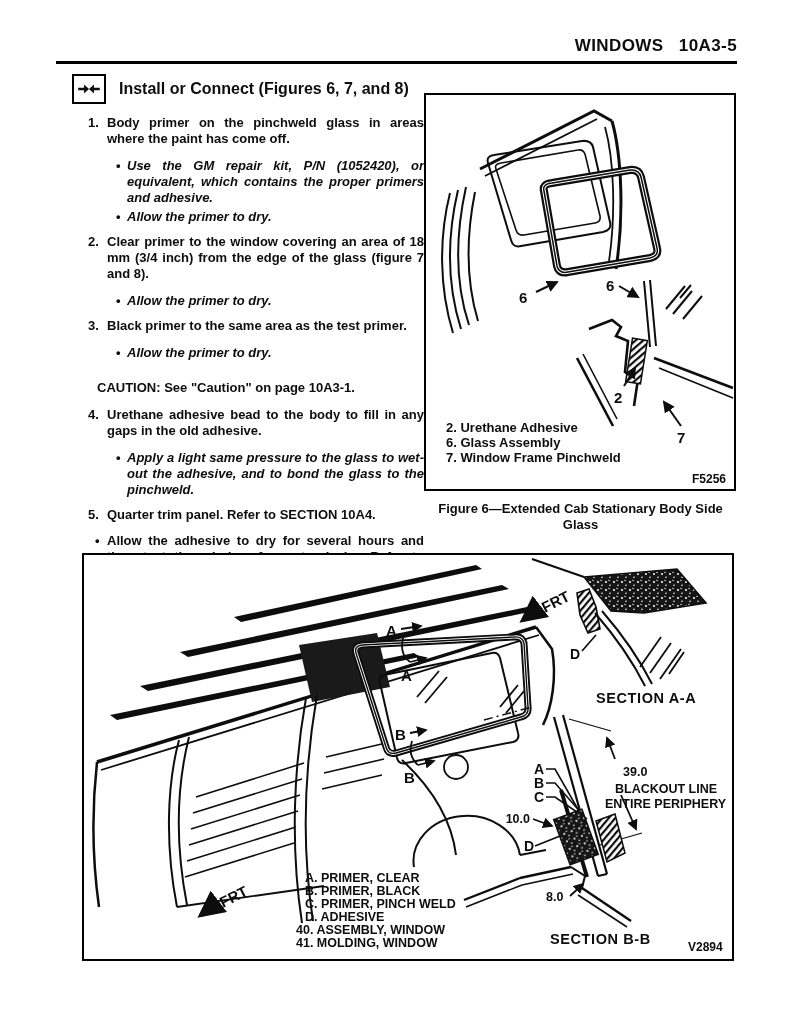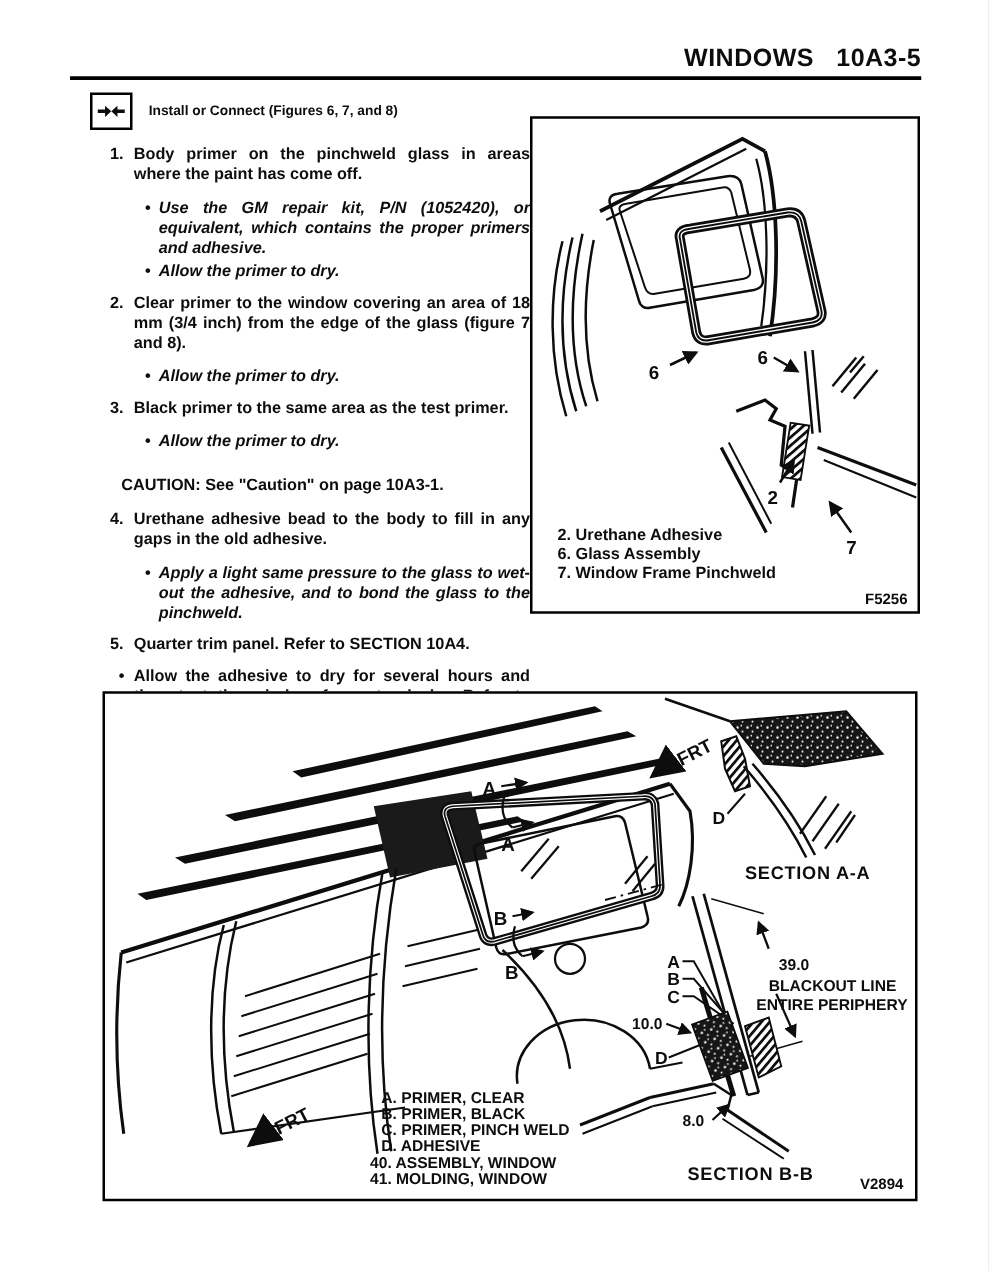--- a/index.html
+++ b/index.html
@@ -1,23 +1,23 @@
 <!DOCTYPE html>
 <html><head>
 <meta charset="utf-8">
 <style>
   html,body{margin:0;padding:0;background:#d9d9d9;}
   .page{position:relative;width:791px;height:1024px;margin:0 auto;background:#ffffff;
         font-family:"Liberation Sans",sans-serif;color:#0d0d0d;overflow:hidden;}
-  .header-title{position:absolute;top:36px;right:54px;font-size:20px;font-weight:800;
+  .header-title{position:absolute;top:36px;right:54px;font-size:17px;font-weight:800;
         white-space:pre;letter-spacing:.4px;}
   .rule{position:absolute;left:56px;right:54px;top:61px;height:3px;background:#000;}
   .left-col{position:absolute;left:72px;top:74px;width:352px;font-size:13px;line-height:16px;font-weight:600;}
   .proc-heading{display:flex;align-items:center;gap:13px;}
-  .proc-title{font-weight:700;font-size:11px;}
+  .proc-title{font-weight:700;font-size:16px;}
   .icon-box{width:30px;height:26px;border:2.5px solid #000;flex:none;display:flex;align-items:center;justify-content:center;}
   .icon-box svg{display:block;}
   .steps{margin-left:16px;margin-top:11px;}
   .step{display:flex;margin-top:9px;text-align:justify;}
   .step .num{flex:none;width:19px;}
   .step .txt{flex:1;}
   .bullet{display:flex;margin-left:28px;margin-top:3px;text-align:justify;}
   .bullet .b{flex:none;width:11px;}
   .bullet .txt{flex:1;font-style:italic;}
   .gap{margin-top:11px;}
@@ -164,20 +164,21 @@
       <text x="93" y="208" font-size="15">6</text>
       <text x="180" y="196" font-size="15">6</text>
       <text x="188" y="308" font-size="15">2</text>
       <text x="251" y="348" font-size="15">7</text>
       <text x="20" y="337" font-size="13">2. Urethane Adhesive</text>
       <text x="20" y="352" font-size="13">6. Glass Assembly</text>
       <text x="20" y="367" font-size="13">7. Window Frame Pinchweld</text>
       <text x="266" y="388" font-size="12" font-weight="600">F5256</text>
     </svg>
   </div>
+  <div class="figcap fig6cap">Figure 6—Extended Cab Stationary Body Side Glass</div>
 
   <div class="figure fig7">
     <svg viewBox="0 0 648 404" width="648" height="404">
       <defs>
         <marker id="ah7" markerWidth="6" markerHeight="6" refX="5" refY="3" orient="auto">
           <path d="M0,0L6,3L0,6Z" fill="#0d0d0d"></path>
         </marker>
         <pattern id="hatch7" width="5" height="5" patternUnits="userSpaceOnUse" patternTransform="rotate(40)">
           <rect width="5" height="5" fill="#fff"></rect>
             <rect width="2.2" height="5" fill="#0d0d0d"></rect>

